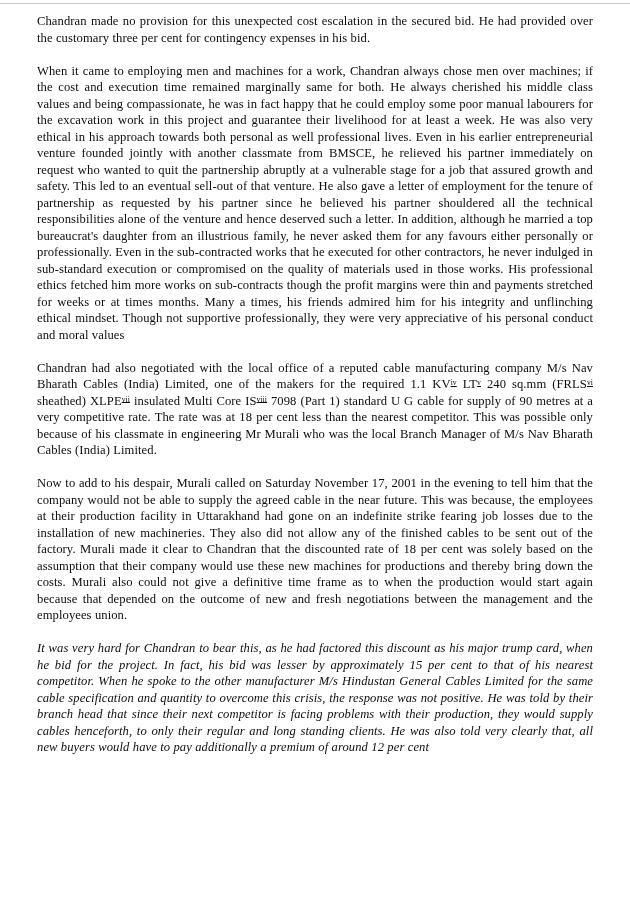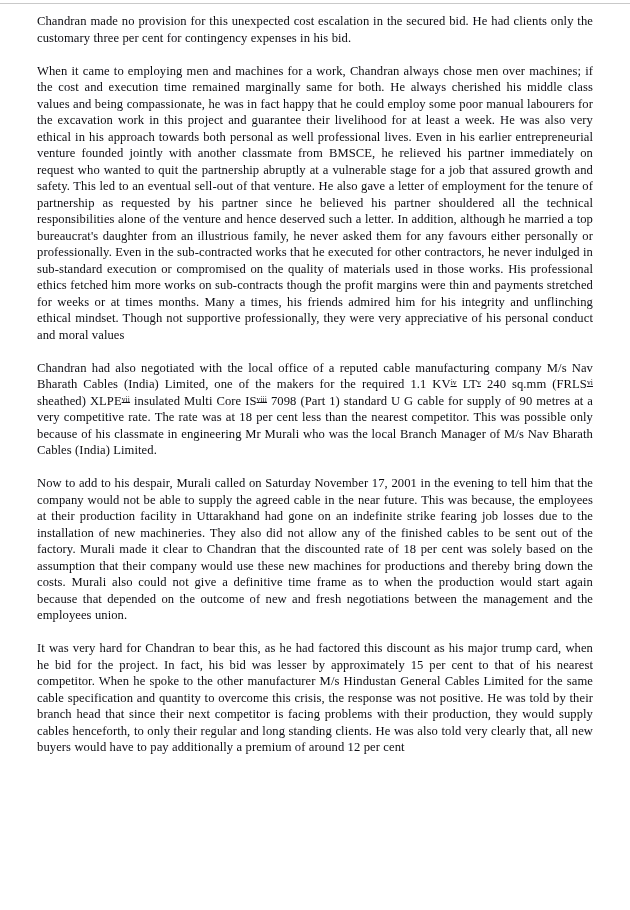--- a/index.html
+++ b/index.html
@@ -42,40 +42,41 @@
     color: #0d0d12;
     text-align: justify;
     text-justify: inter-word;
     -webkit-hyphens: none;
     hyphens: none;
     letter-spacing: 0.08px;
     word-spacing: 0.1px;
   }
   p.para:last-child {
     margin-bottom: 0;
+    font-style: italic;
   }
   
   sup.fn {
     font-size: 7.6px;
     line-height: 0;
     vertical-align: 0.42em;
     letter-spacing: 0.1px;
     text-decoration: underline;
   }
 </style>
 </head>
 <body>
 
 <div class="page">
 
   <div class="top-rule"></div>
 
   <div class="text-column">
 
-    <p class="para">Chandran made no provision for this unexpected cost escalation in the secured bid.  He had clients only the customary three per cent for contingency expenses in his bid.</p>
+    <p class="para">Chandran made no provision for this unexpected cost escalation in the secured bid.  He had provided over the customary three per cent for contingency expenses in his bid.</p>
 
     <p class="para">When it came to employing men and machines for a work, Chandran always chose men over machines; if the cost and execution time remained marginally same for both. He always cherished his middle class values and being compassionate, he was in fact happy that he could employ some poor manual labourers for the excavation work in this project and guarantee their livelihood for at least a week. He was also very ethical in his approach towards both personal as well professional lives. Even in his earlier entrepreneurial venture founded jointly with another classmate from BMSCE, he relieved his partner immediately on request who wanted to quit the partnership abruptly at a vulnerable stage for a job that assured growth and safety. This led to an eventual sell-out of that venture. He also gave a letter of employment for the tenure of partnership as requested by his partner since he believed his partner shouldered all the technical responsibilities alone of the venture and hence deserved such a letter. In addition, although he married a top bureaucrat's daughter from an illustrious family, he never asked them for any favours either personally or professionally. Even in the sub-contracted works that he executed for other contractors, he never indulged in sub-standard execution or compromised on the quality of materials used in those works. His professional ethics fetched him more works on sub-contracts though the profit margins were thin and payments stretched for weeks or at times months. Many a times, his friends admired him for his integrity and unflinching ethical mindset. Though not supportive professionally, they were very appreciative of his personal conduct and moral values</p>
 
     <p class="para">Chandran had also negotiated with the local office of a reputed cable manufacturing company M/s Nav Bharath Cables (India) Limited, one of the makers for the required 1.1 KV<sup class="fn">iv</sup> LT<sup class="fn">v</sup> 240 sq.mm (FRLS<sup class="fn">vi</sup> sheathed) XLPE<sup class="fn">vii</sup> insulated Multi Core IS<sup class="fn">viii</sup> 7098 (Part 1) standard U G cable for supply of 90 metres at a very competitive rate. The rate was at 18 per cent less than the nearest competitor. This was possible only because of his classmate in engineering Mr Murali who was the local Branch Manager of M/s Nav Bharath Cables (India) Limited.</p>
 
     <p class="para">Now to add to his despair, Murali called on Saturday November 17, 2001 in the evening to tell him that the company would not be able to supply the agreed cable in the near future. This was because, the employees at their production facility in Uttarakhand had gone on an indefinite strike fearing job losses due to the installation of new machineries. They also did not allow any of the finished cables to be sent out of the factory. Murali made it clear to Chandran that the discounted rate of 18 per cent was solely based on the assumption that their company would use these new machines for productions and thereby bring down the costs. Murali also could not give a definitive time frame as to when the production would start again because that depended on the outcome of new and fresh negotiations between the management and the employees union.</p>
 
     <p class="para">It was very hard for Chandran to bear this, as he had factored this discount as his major trump card, when he bid for the project. In fact, his bid was lesser by approximately 15 per cent to that of his nearest competitor. When he spoke to the other manufacturer M/s Hindustan General Cables Limited for the same cable specification and quantity to overcome this crisis, the response was not positive. He was told by their branch head that since their next competitor is facing problems with their production, they would supply cables henceforth, to only their regular and long standing clients. He was also told very clearly that, all new buyers would have to pay additionally a premium of around 12 per cent</p>
 
   </div>

